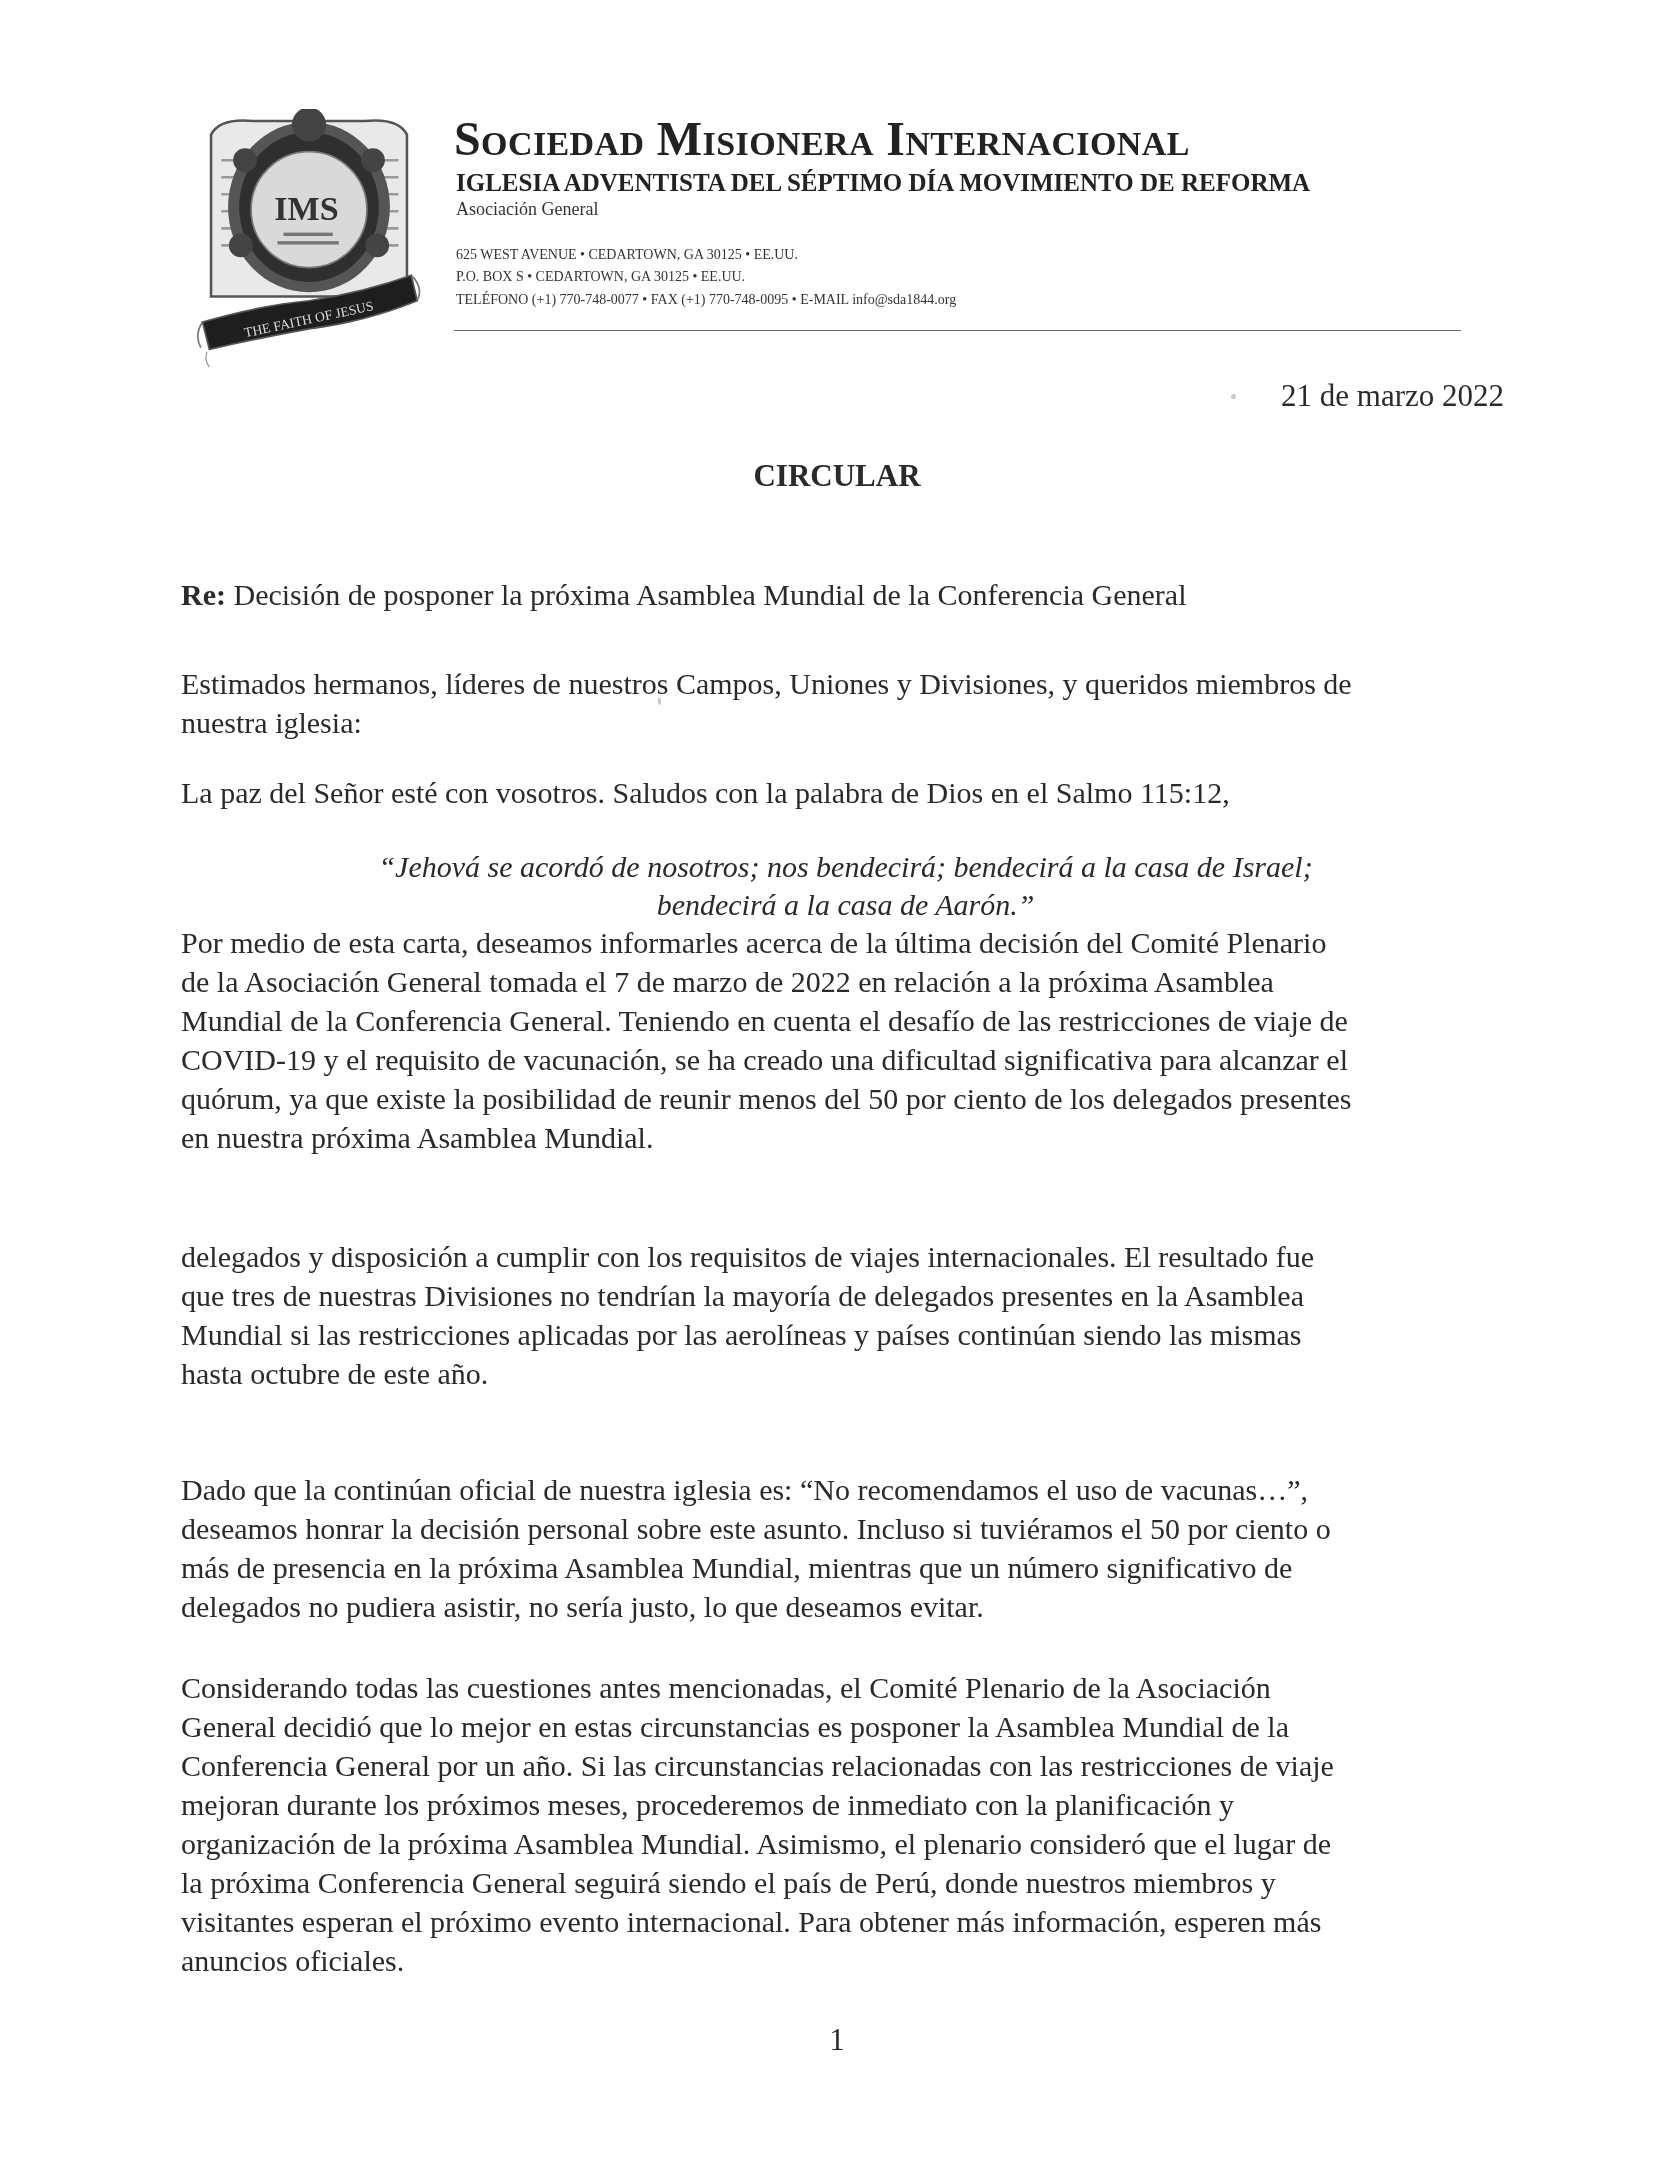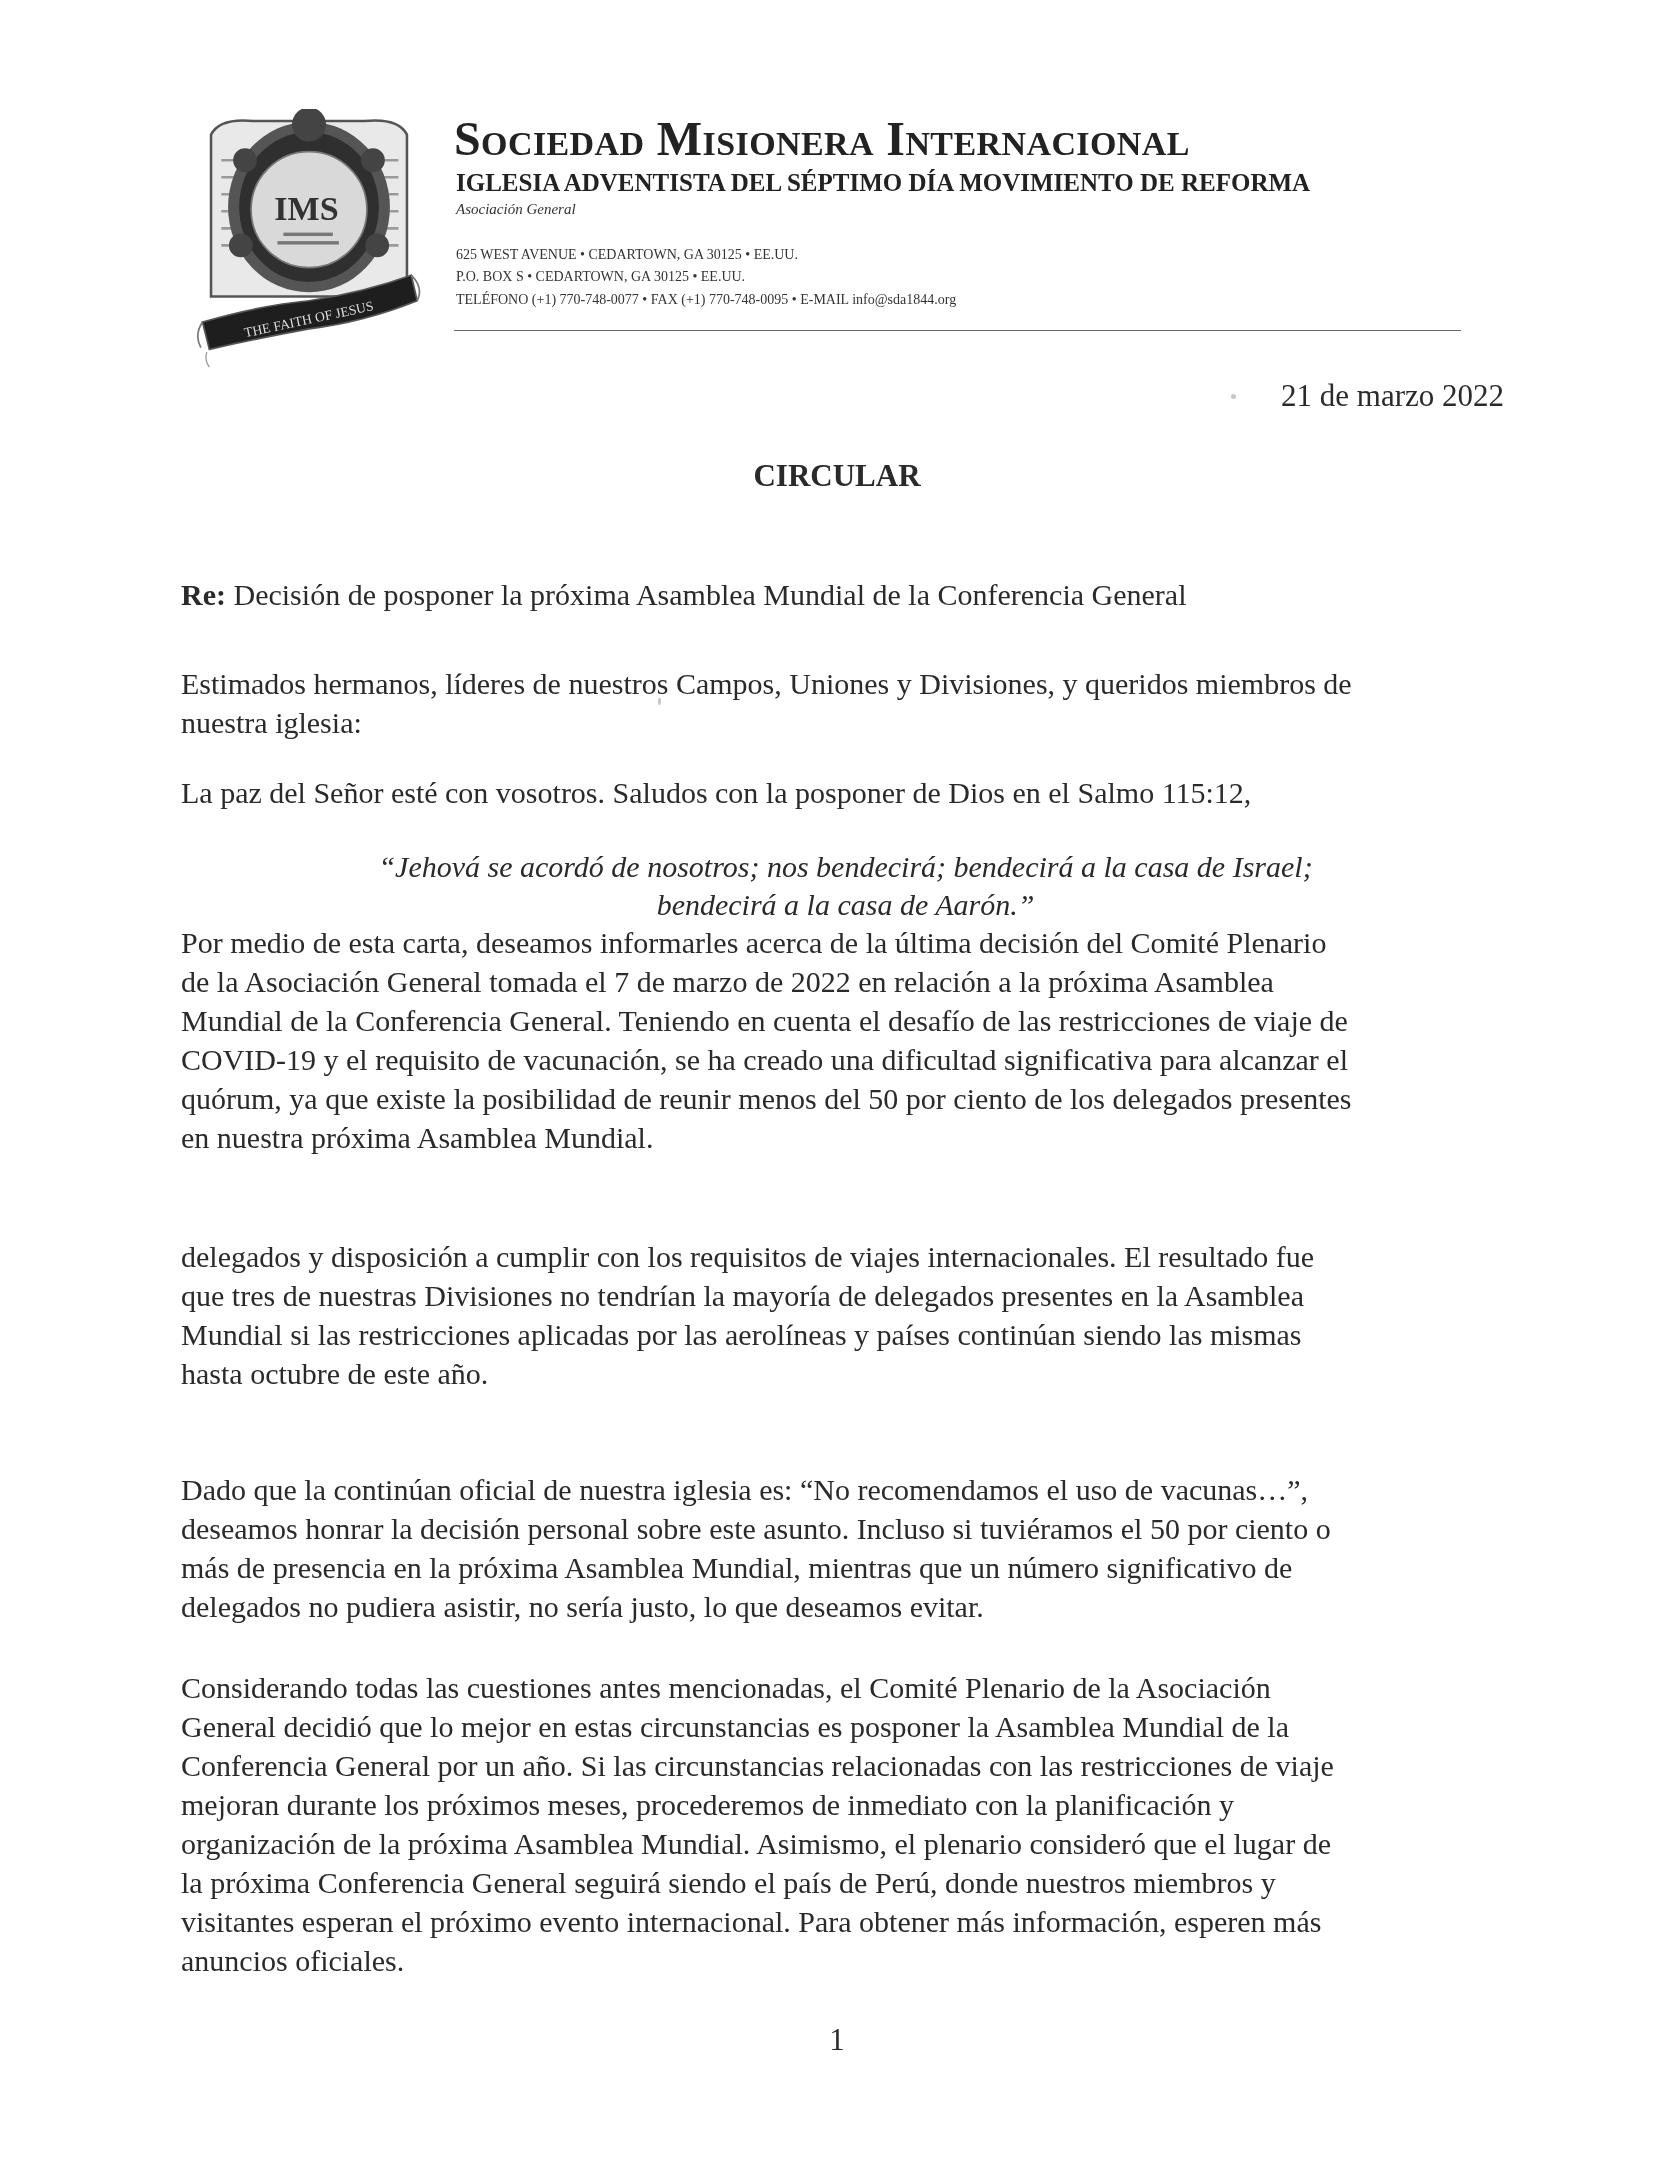--- a/index.html
+++ b/index.html
@@ -15,21 +15,21 @@
   .org-title {
     left: 454px; top: 113px; font-size: 48px; font-weight: bold;
     font-variant: small-caps; letter-spacing: 0.4px; line-height: 51px; color: #222;
     white-space: nowrap;
   }
   .org-sub {
     left: 456px; top: 171px; font-size: 25px; font-weight: bold; line-height: 24px;
     white-space: nowrap; color: #222;
   }
   .org-assoc {
-    left: 456px; top: 199px; font-size: 15px; font-style: italic; line-height: 20.4px; color: #333;
+    left: 456px; top: 199px; font-size: 18px; line-height: 20.4px; color: #333;
   }
   .addr {
     left: 456px; font-size: 14px; line-height: 20.4px; white-space: nowrap; color: #333;
   }
   .rule {
     left: 454px; top: 330px; width: 1007px; height: 0;
     border-top: 1.7px solid #6a6a6a;
   }
 
   .date {
@@ -113,21 +113,21 @@
 <div class="abs body-text" style="top:575px;">
   <span class="re-label">Re:</span><span> Decisión de posponer la próxima Asamblea Mundial de la Conferencia General</span>
 </div>
 
 <div class="abs body-text" style="top:664px;">
   <span class="line">Estimados hermanos, líderes de nuestros Campos, Uniones y Divisiones, y queridos miembros de</span>
   <span class="line">nuestra iglesia:</span>
 </div>
 
 <div class="abs body-text" style="top:773px;">
-  <span class="line">La paz del Señor esté con vosotros. Saludos con la posponer de Dios en el Salmo 115:12,</span>
+  <span class="line">La paz del Señor esté con vosotros. Saludos con la palabra de Dios en el Salmo 115:12,</span>
 </div>
 
 <div class="abs quote" style="top:848px;">
   <span class="line">“Jehová se acordó de nosotros; nos bendecirá; bendecirá a la casa de Israel;</span>
   <span class="line">bendecirá a la casa de Aarón.”</span>
 </div>
 
 <div class="abs body-text" style="top:923px;">
   <span class="line">Por medio de esta carta, deseamos informarles acerca de la última decisión del Comité Plenario</span>
   <span class="line">de la Asociación General tomada el 7 de marzo de 2022 en relación a la próxima Asamblea</span>

